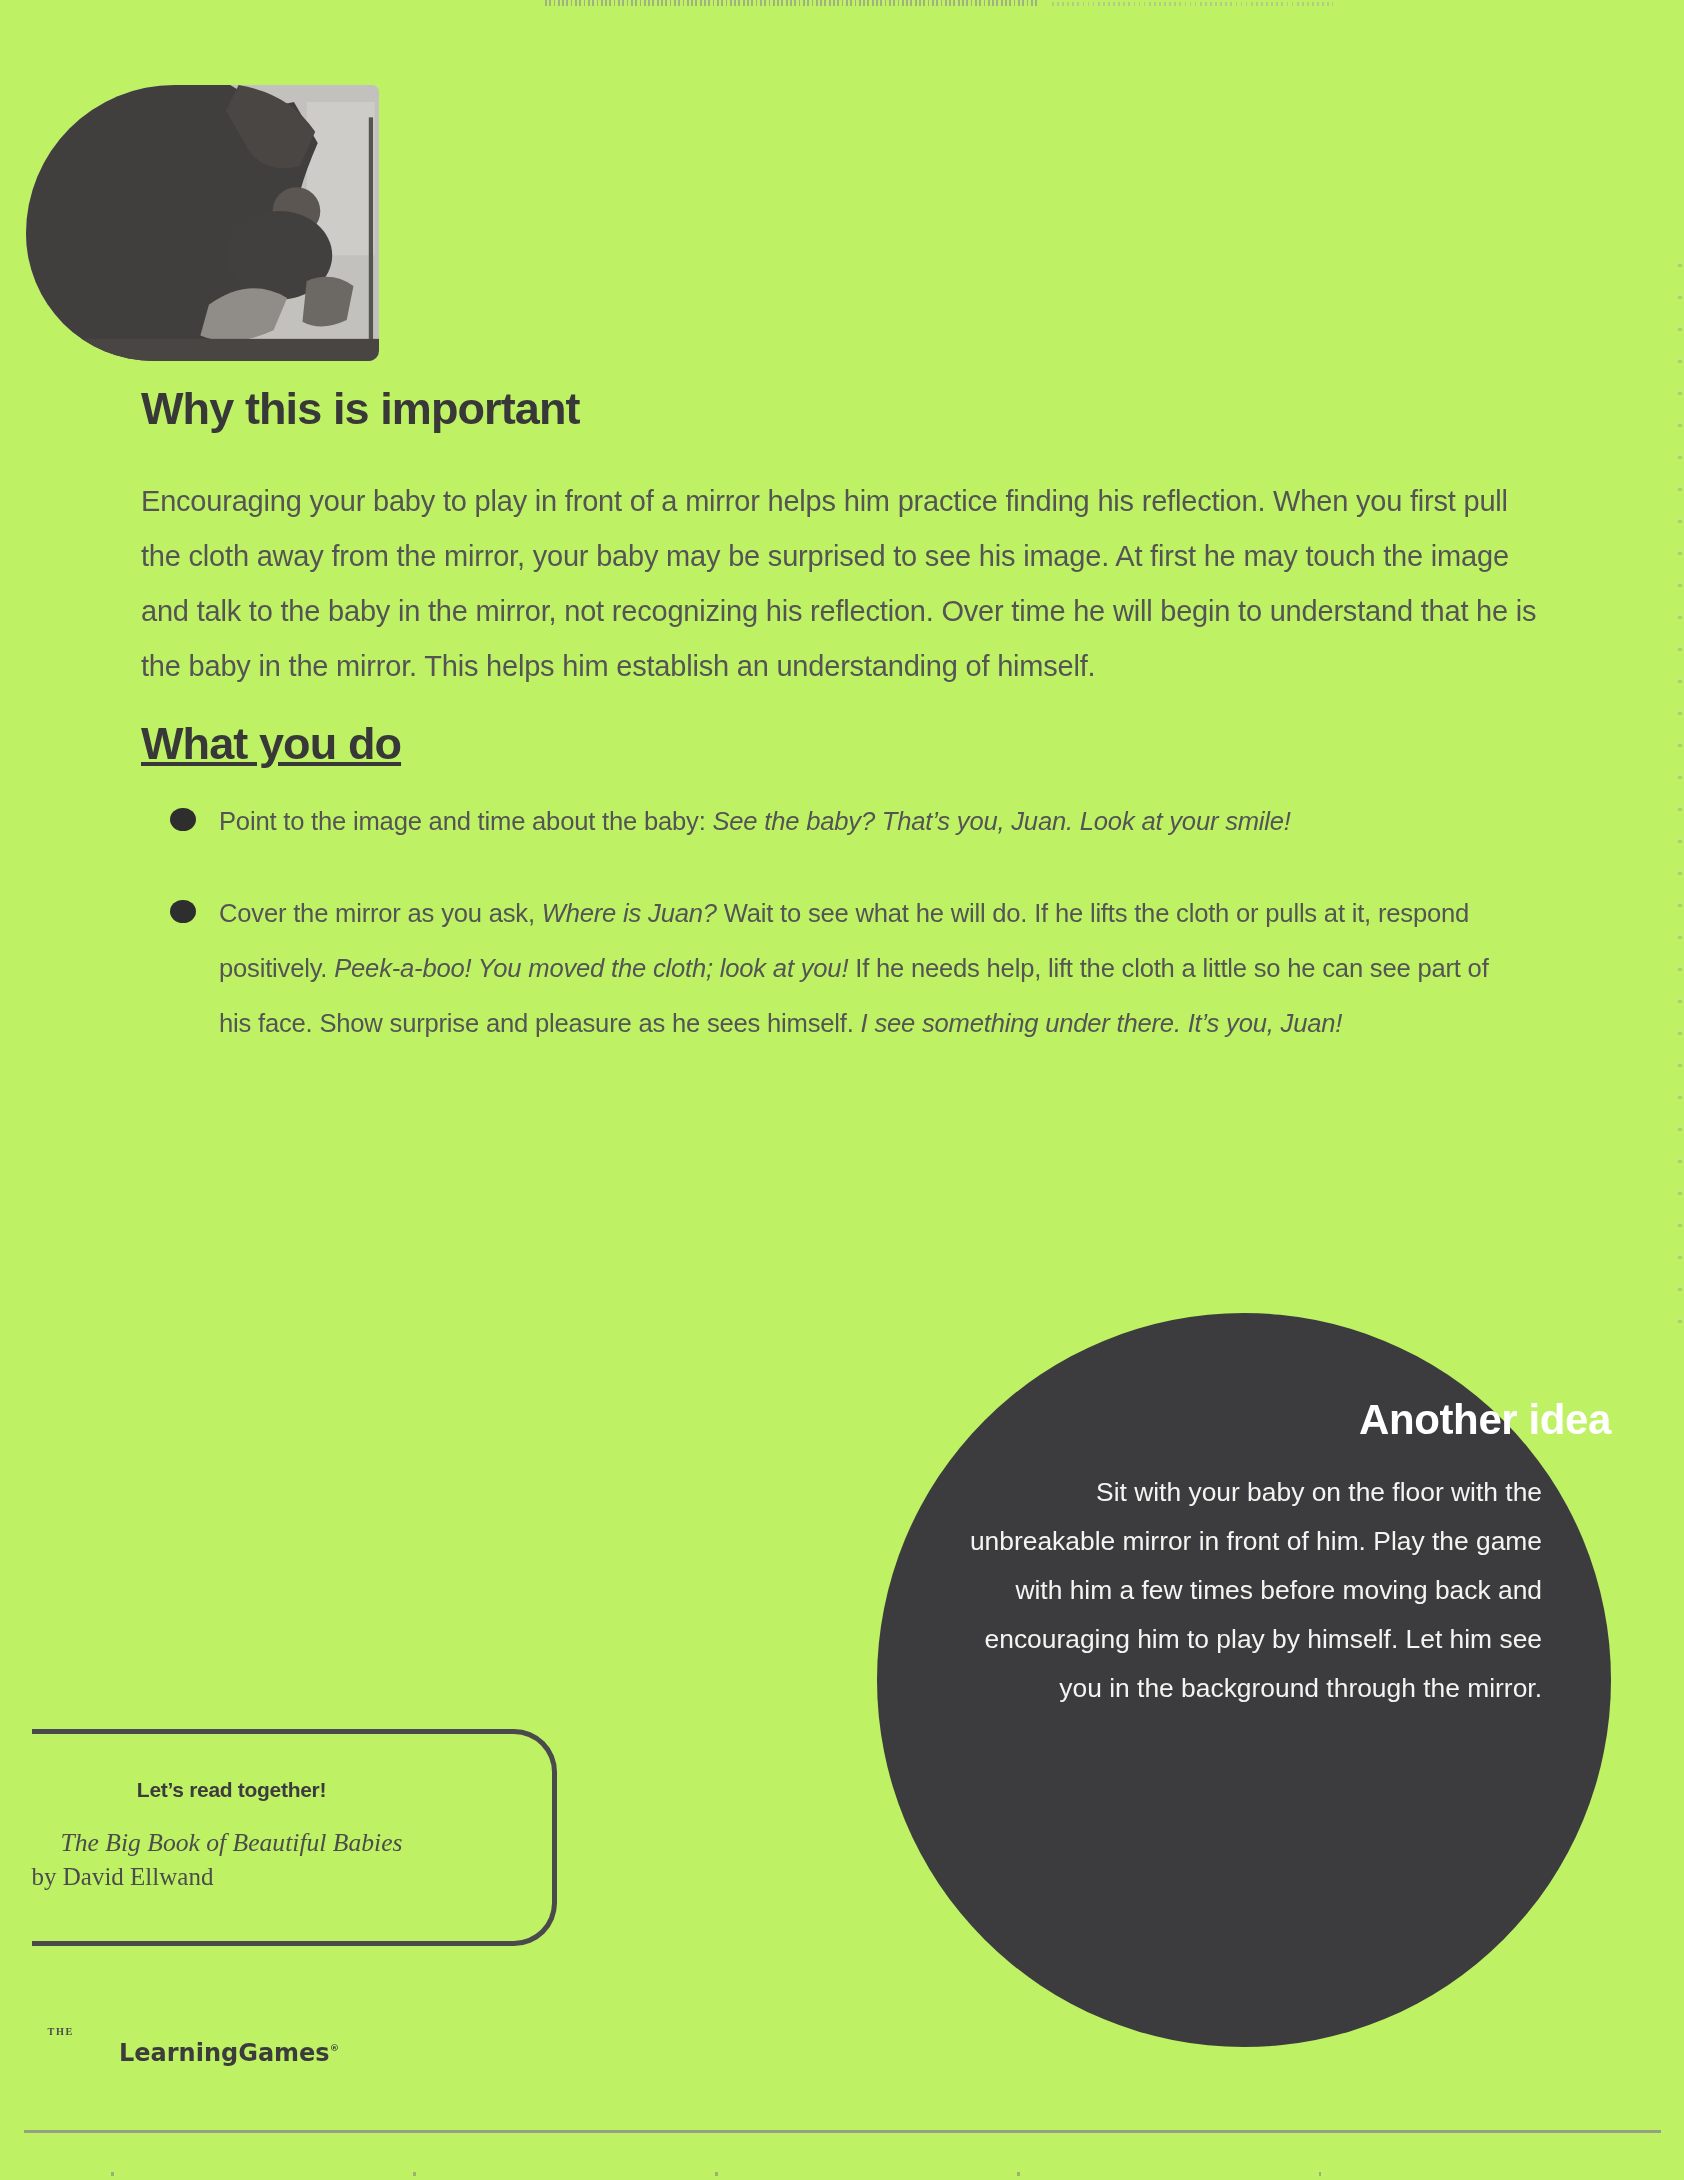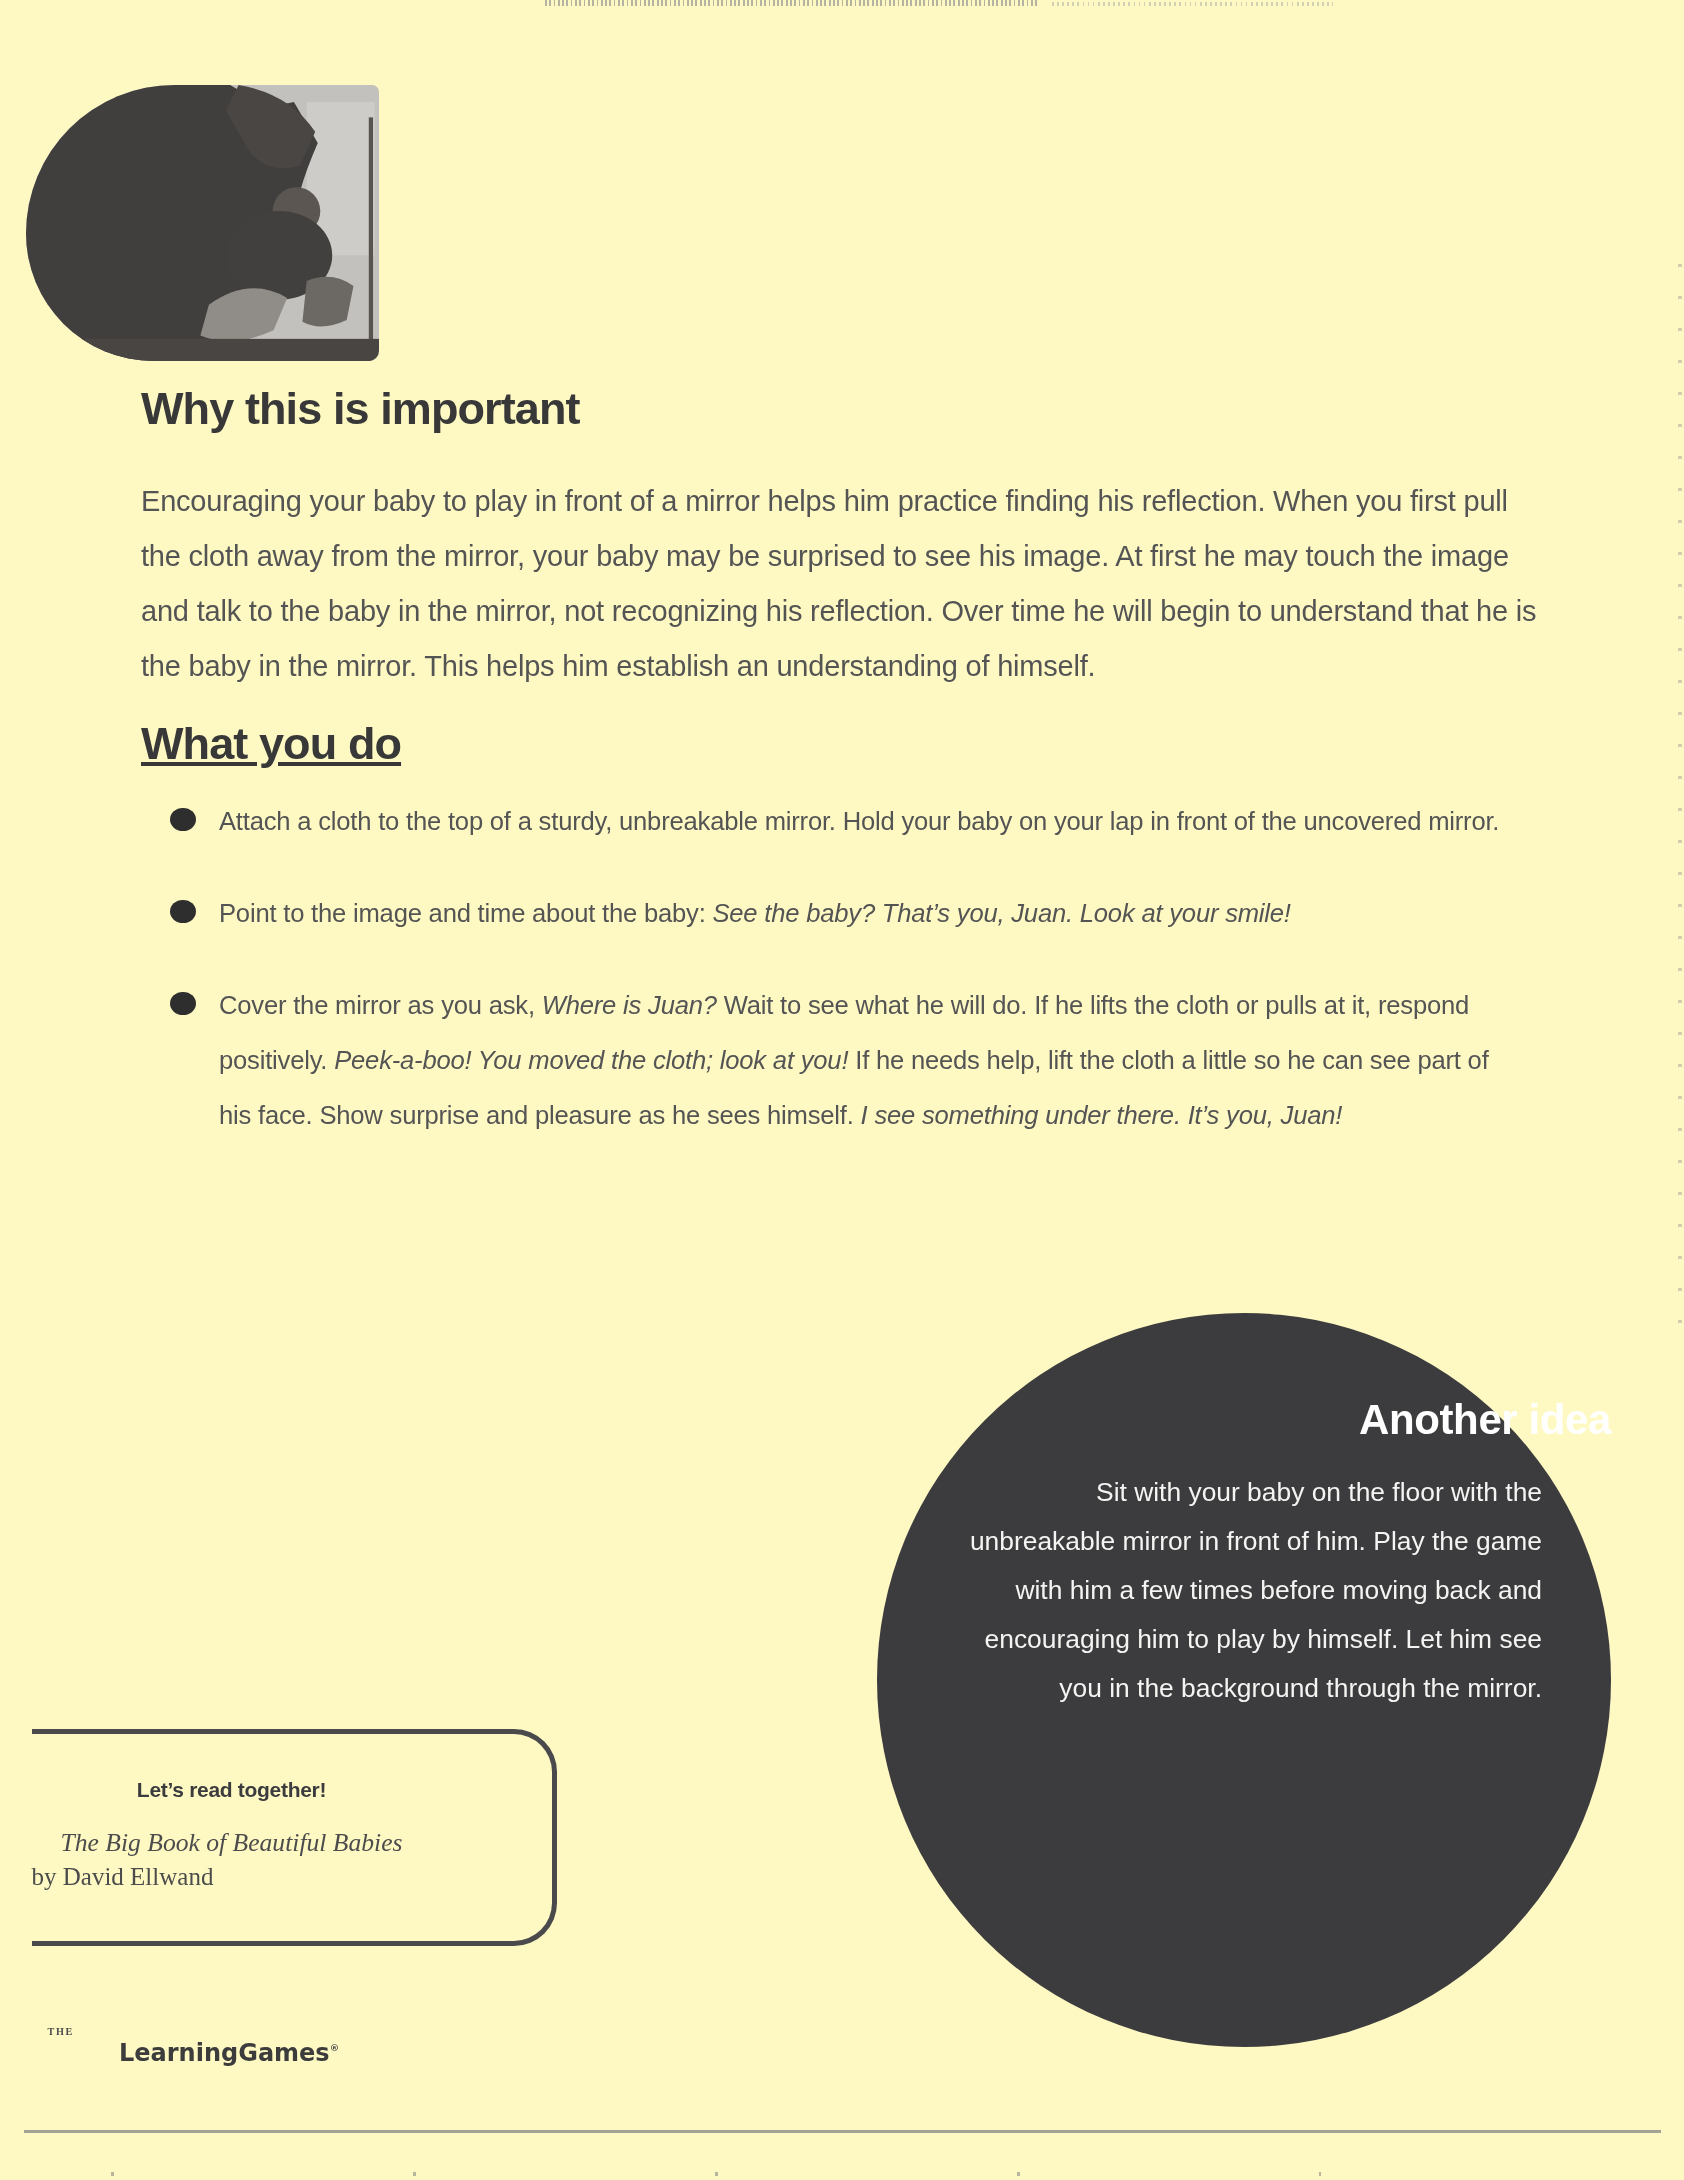--- a/index.html
+++ b/index.html
@@ -1,19 +1,19 @@
 <!DOCTYPE html>
 <html style="font-size:13.6px"><head>
 <meta charset="utf-8">
 <style>
   html,body{margin:0;padding:0;background:#e8e8e8;}
   .page{
     position:relative;
     width:1685px;height:2181px;
-    background:#fef9c3;
+    background:#bef264;
     font-family:"Liberation Sans", sans-serif;
     overflow:hidden;
   }
   
   .noise-top-a{position:absolute;top:0;left:545px;width:494px;height:6px;
     background:repeating-linear-gradient(90deg,#8f8f8f 0 1.7px,transparent 1.7px 4.3px);opacity:.65;}
   .noise-top-b{position:absolute;top:1.7px;left:1052px;width:281px;height:4.3px;
     background:repeating-linear-gradient(90deg,#a6a6a6 0 1.7px,transparent 1.7px 5.1px);opacity:.5;}
   .noise-right{position:absolute;top:264px;right:3.4px;width:3.4px;height:1065px;
     background:repeating-linear-gradient(180deg,#9b9b9b 0 2.6px,transparent 2.6px 32px);opacity:.45;}
@@ -163,24 +163,20 @@
 
   <h1 class="h-title" id="why-title">Why this is important</h1>
 
   <p class="bodycopy">Encouraging your baby to play in front of a mirror helps him practice finding his reflection. When you first pull the cloth away from the mirror, your baby may be surprised to see his image. At first he may touch the image and talk to the baby in the mirror, not recognizing his reflection. Over time he will begin to understand that he is the baby in the mirror. This helps him establish an understanding of himself.</p>
 
   <h1 class="h-title" id="what-title">What you do</h1>
 
   <ul class="bullets">
     <li>
       <span class="dot"></span>
-      <p class="btext"><span>Attach a cloth to the top of a sturdy, unbreakable mirror. Hold your baby on your lap in front of the uncovered mirror.</span></p>
-    </li>
-    <li>
-      <span class="dot"></span>
       <p class="btext"><span>Point to the image and time about the baby: </span><span class="it">See the baby? That’s you, Juan. Look at your smile!</span></p>
     </li>
     <li>
       <span class="dot"></span>
       <p class="btext"><span>Cover the mirror as you ask, </span><span class="it">Where is Juan?</span><span> Wait to see what he will do. If he lifts the cloth or pulls at it, respond positively. </span><span class="it">Peek-a-boo! You moved the cloth; look at you!</span><span> If he needs help, lift the cloth a little so he can see part of his face. Show surprise and pleasure as he sees himself. </span><span class="it">I see something under there. It’s you, Juan!</span></p>
     </li>
   </ul>
 
   <div class="idea-circle">
     <h2 class="idea-title">Another idea</h2>

